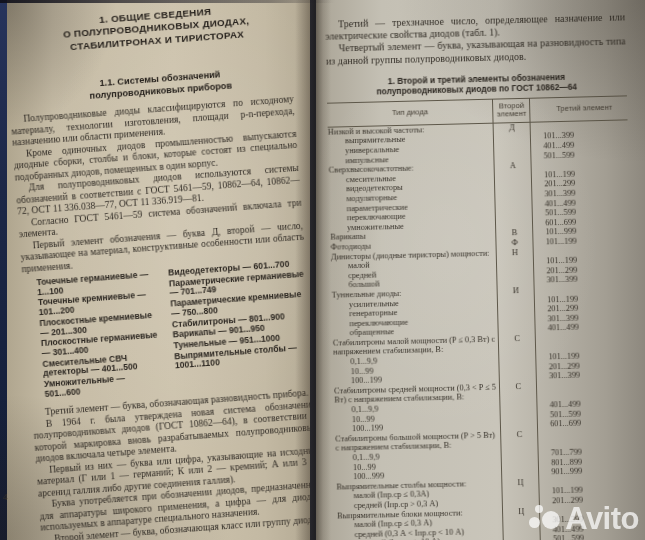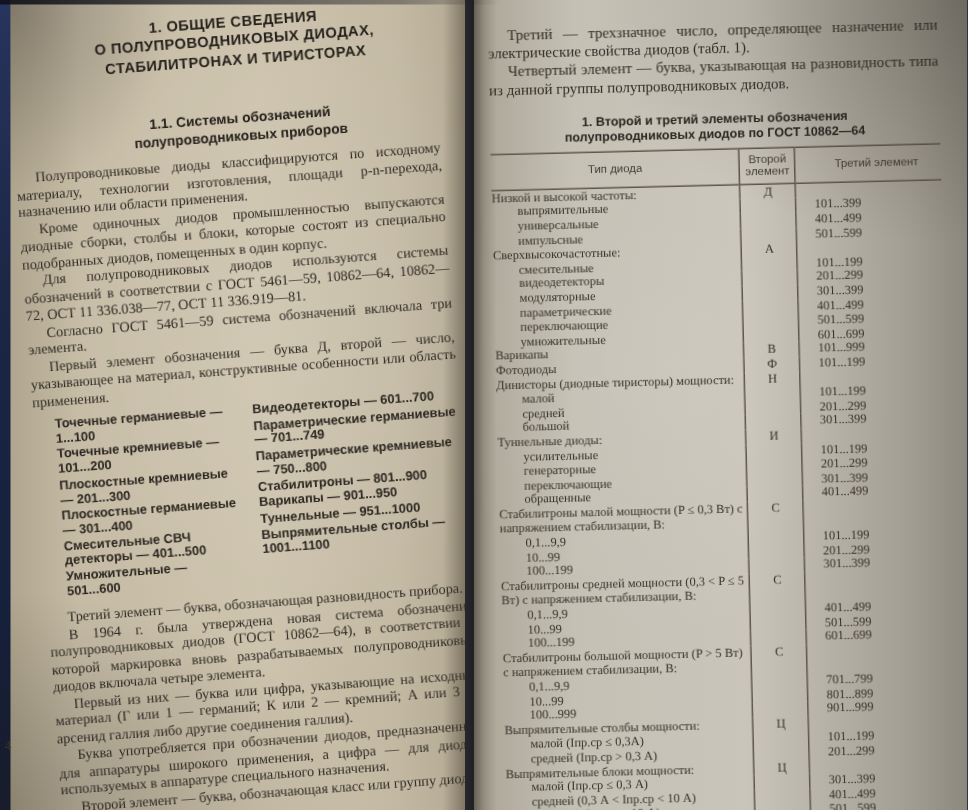--- a/index.html
+++ b/index.html
@@ -439,14 +439,22 @@
               <td class="c-let"></td>
               <td class="c-num">501...599</td>
             </tr>
           </tbody>
       </table>
     </div>
   </section>
 
   <div class="vignette"></div>
 
+  <div class="watermark">
+    <span class="wm-logo">
+        <i class="d1"></i>
+        <i class="d2"></i>
+        <i class="d3"></i>
+      </span>
+    <span class="wm-text">Avito</span>
+  </div>
 
 </div>
 
 </body></html>

